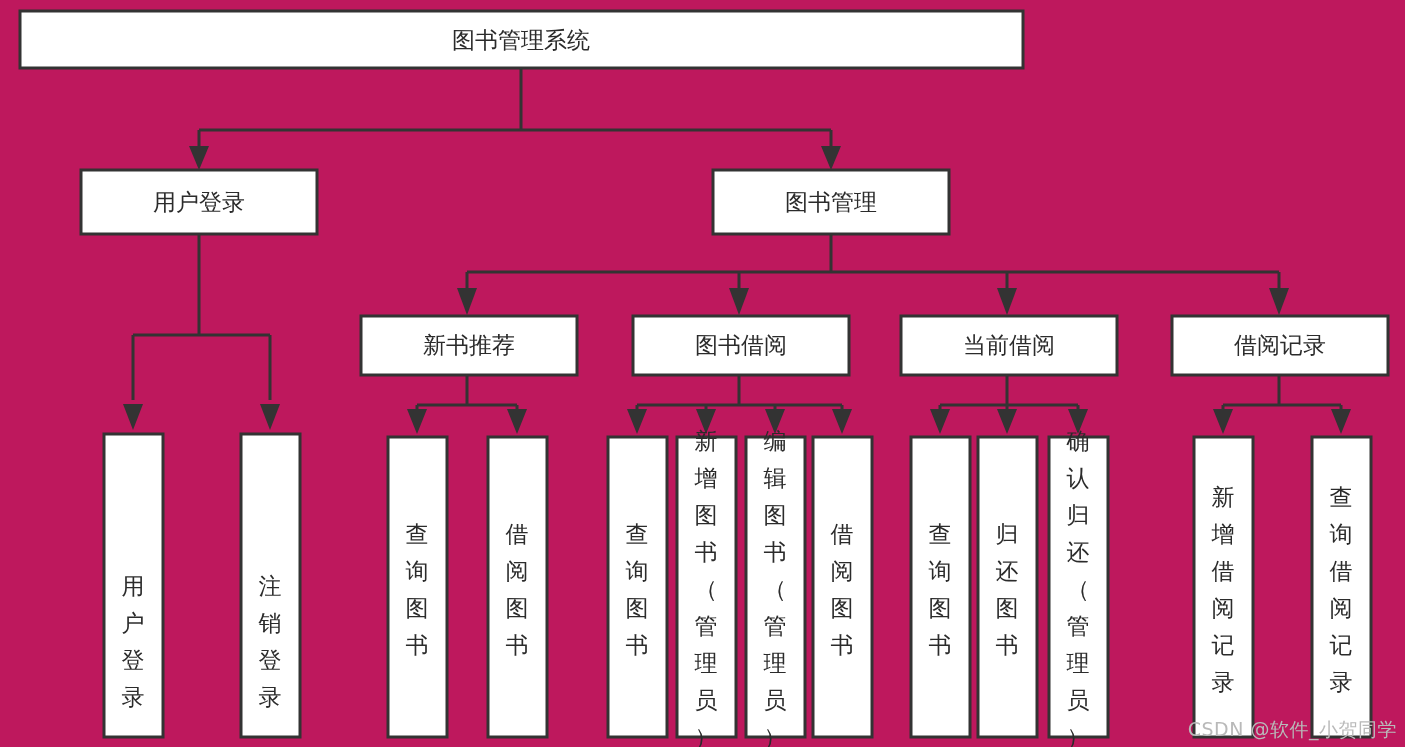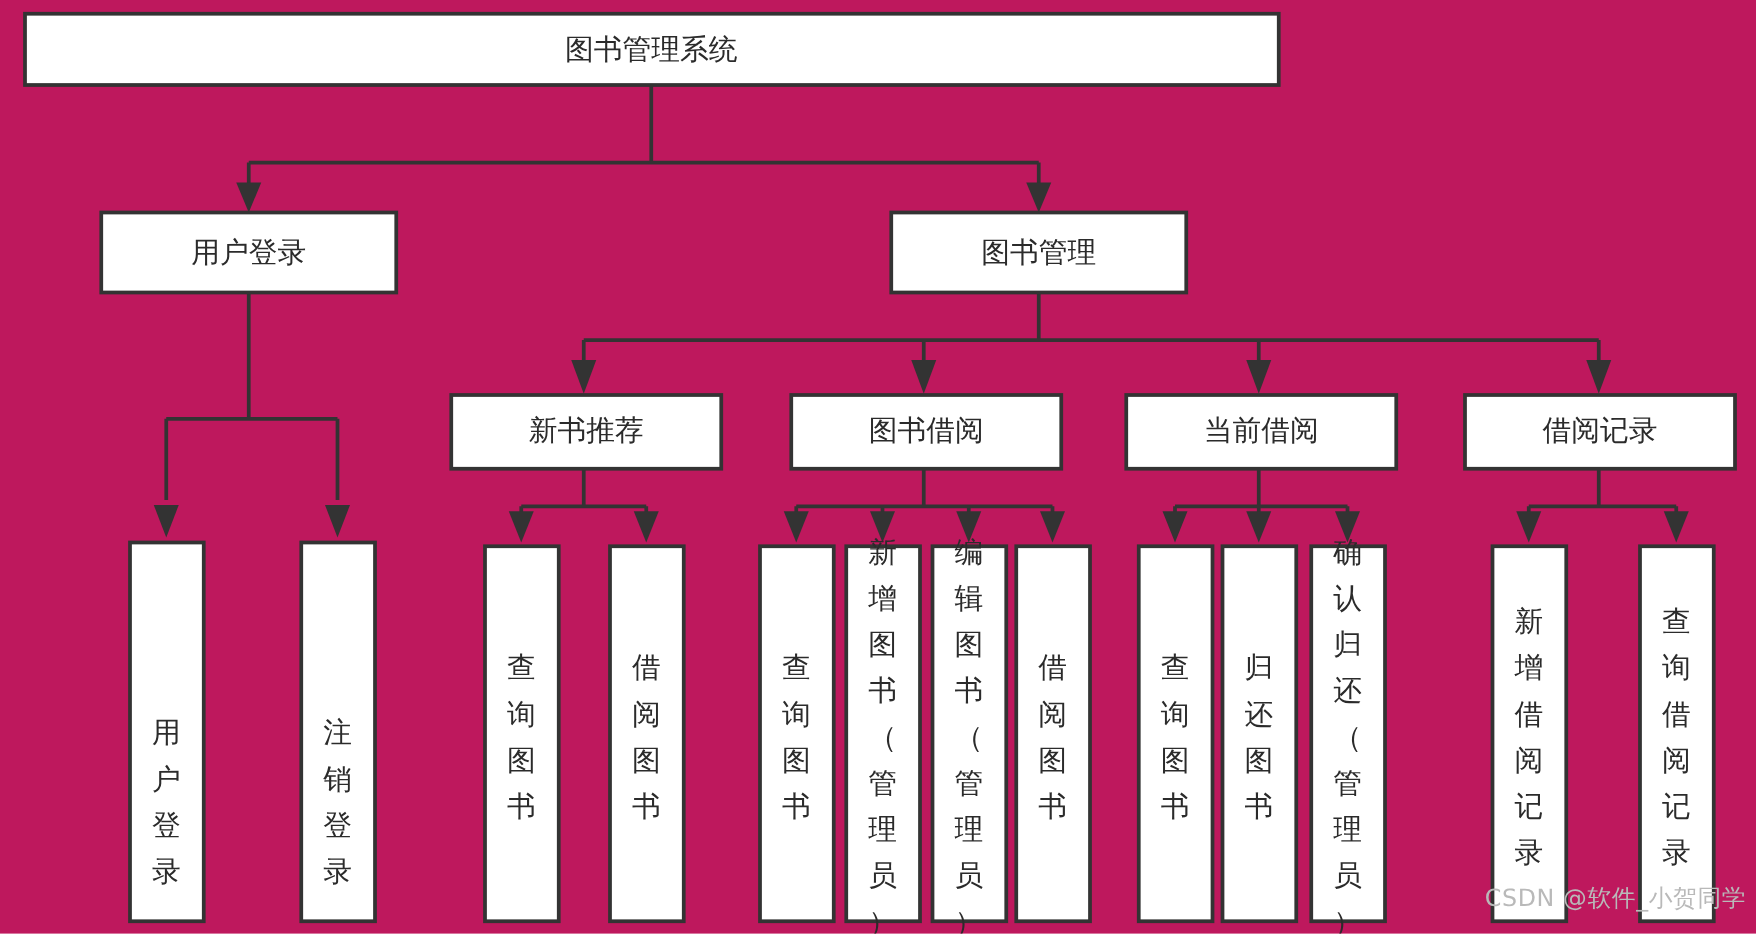--- a/index.html
+++ b/index.html
@@ -48,21 +48,21 @@
   }
   .node-label-v {
     font-family: "DejaVu Sans", "Liberation Sans", sans-serif;
     font-size: 23px;
     fill: #2b2b2b;
     text-anchor: middle;
   }
   .watermark-text {
     position: absolute;
     right: 8px;
-    bottom: 15px;
+    bottom: 4px;
     font-family: "DejaVu Sans", "Liberation Sans", sans-serif;
     font-size: 19px;
     color: #b9b9b9;
     letter-spacing: 0.5px;
     white-space: nowrap;
     user-select: none;
   }
 </style>
 </head>
 <body>

